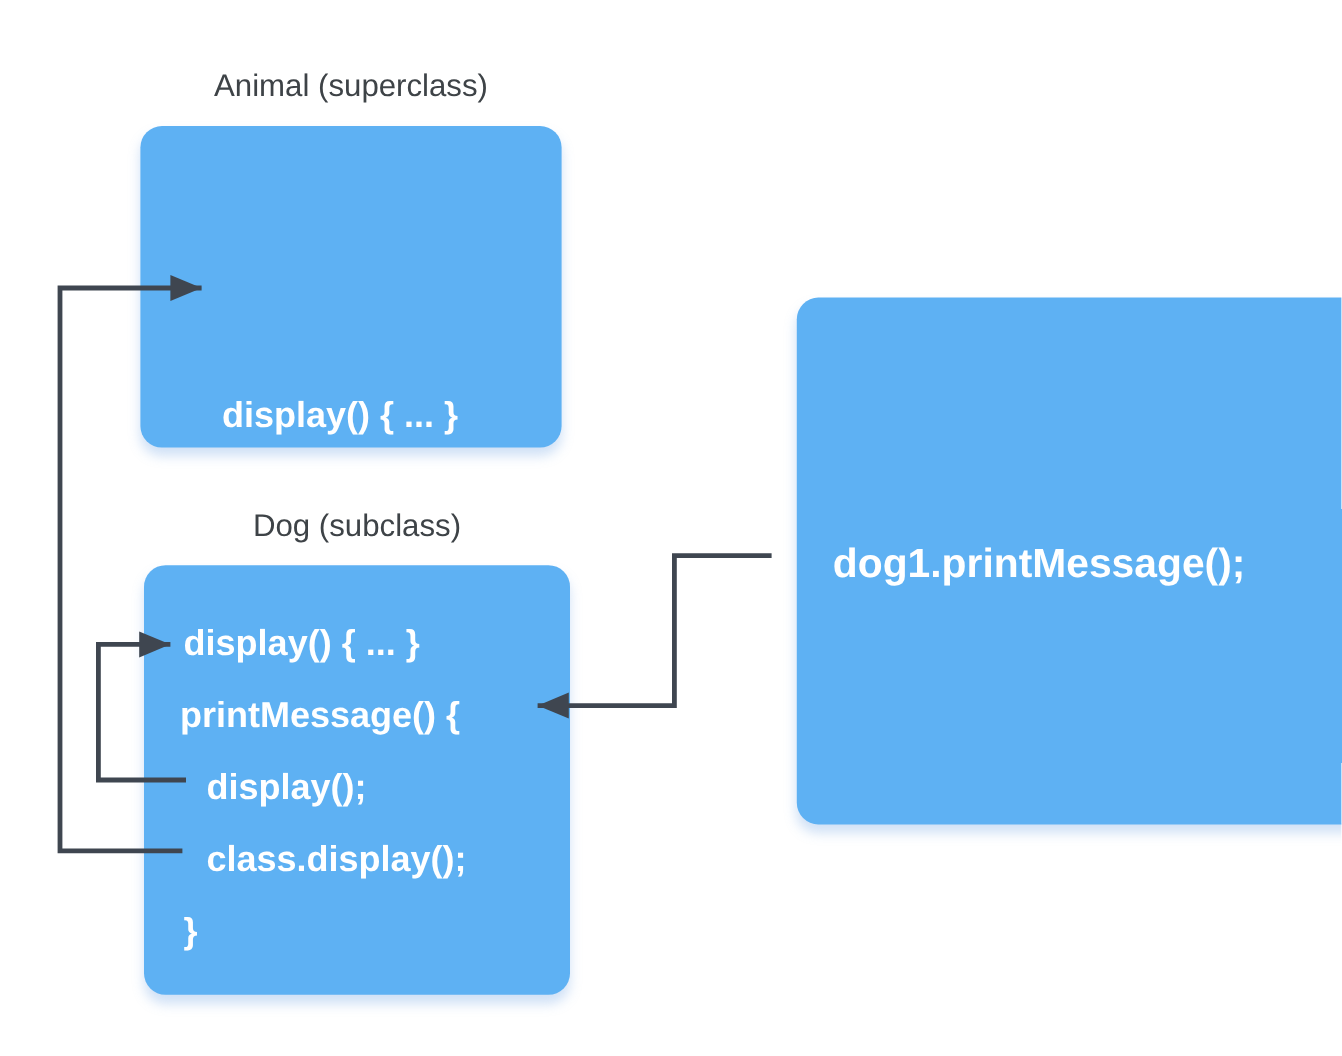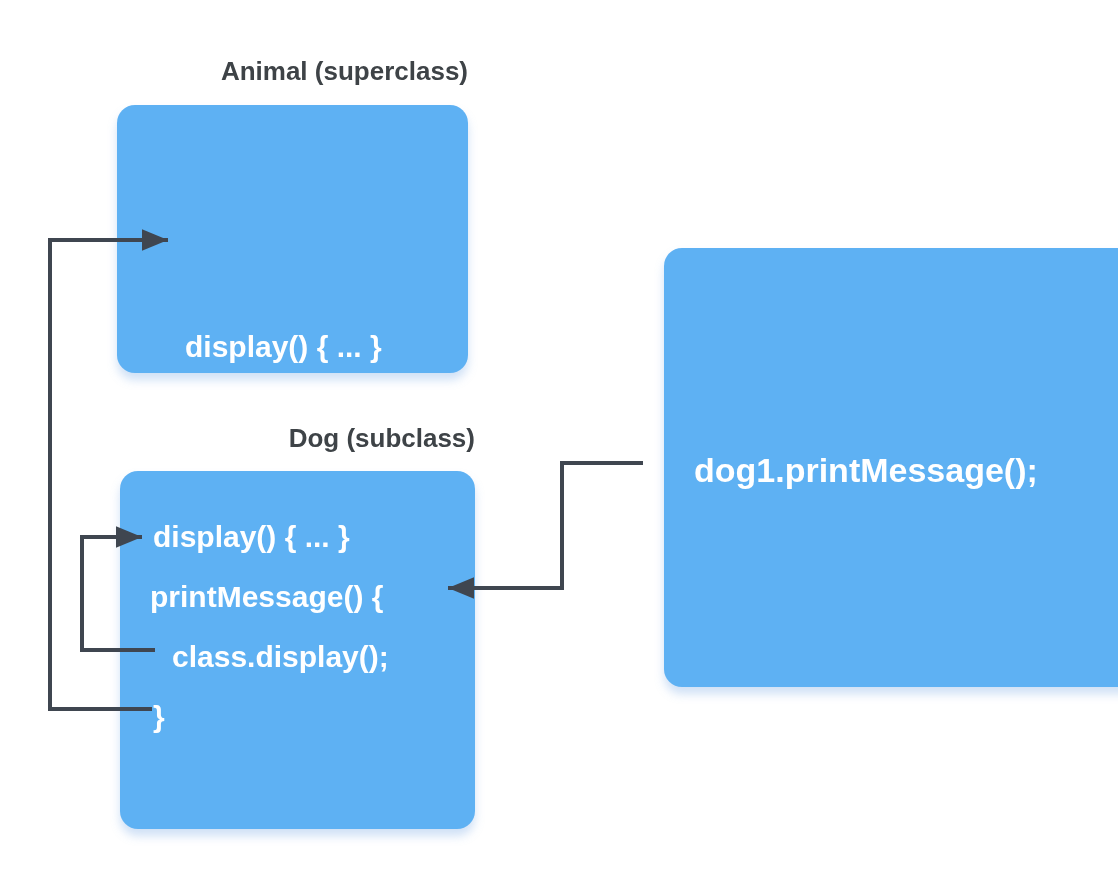--- a/index.html
+++ b/index.html
@@ -12,25 +12,25 @@
   html,body{margin:0;padding:0;background:var(--background);}
   .canvas{
     position:relative;
     width:1118px;height:880px;
     background:var(--background);
     font-family:"Liberation Sans","DejaVu Sans",sans-serif;
     overflow:hidden;
   }
   .class-label{
     position:absolute;
-    text-align:right;
+    text-align:center;
     font-size:26px;
     line-height:30px;
     color:var(--label-text);
-    font-weight:700;
+    font-weight:400;
   }
   .box{
     position:absolute;
     background:var(--box-fill);
     border-radius:18px;
     box-shadow:0 7px 10px rgba(120,170,230,0.35);
   }
   .code{
     position:absolute;
     color:var(--code-text);
@@ -77,20 +77,21 @@
   <div class="class-label" style="left:117px;top:56px;width:351px;">Animal (superclass)</div>
   <div class="box" style="left:117px;top:105px;width:351px;height:268px;">
     <div class="code code-single" style="left:68px;top:224px;">display() { ... }</div>
   </div>
 
   <div class="class-label" style="left:120px;top:423px;width:355px;">Dog (subclass)</div>
   <div class="box" style="left:120px;top:471px;width:355px;height:358px;">
     <div class="code-block" style="left:30px;top:36px;">
       <div class="code-line" style="padding-left:3px;">display() { ... }</div>
       <div class="code-line">printMessage() {</div>
+      <div class="code-line indent">display();</div>
       <div class="code-line indent">class.display();</div>
       <div class="code-line" style="padding-left:3px;">}</div>
     </div>
   </div>
 
   <div class="box" style="left:640px;top:248px;width:480px;height:439px;margin-left:24px;">
     <div class="code code-main" style="left:30px;top:202px;">dog1.printMessage();</div>
   </div>
 
   <svg class="arrows-layer" width="1118" height="880" viewBox="0 0 1118 880">

